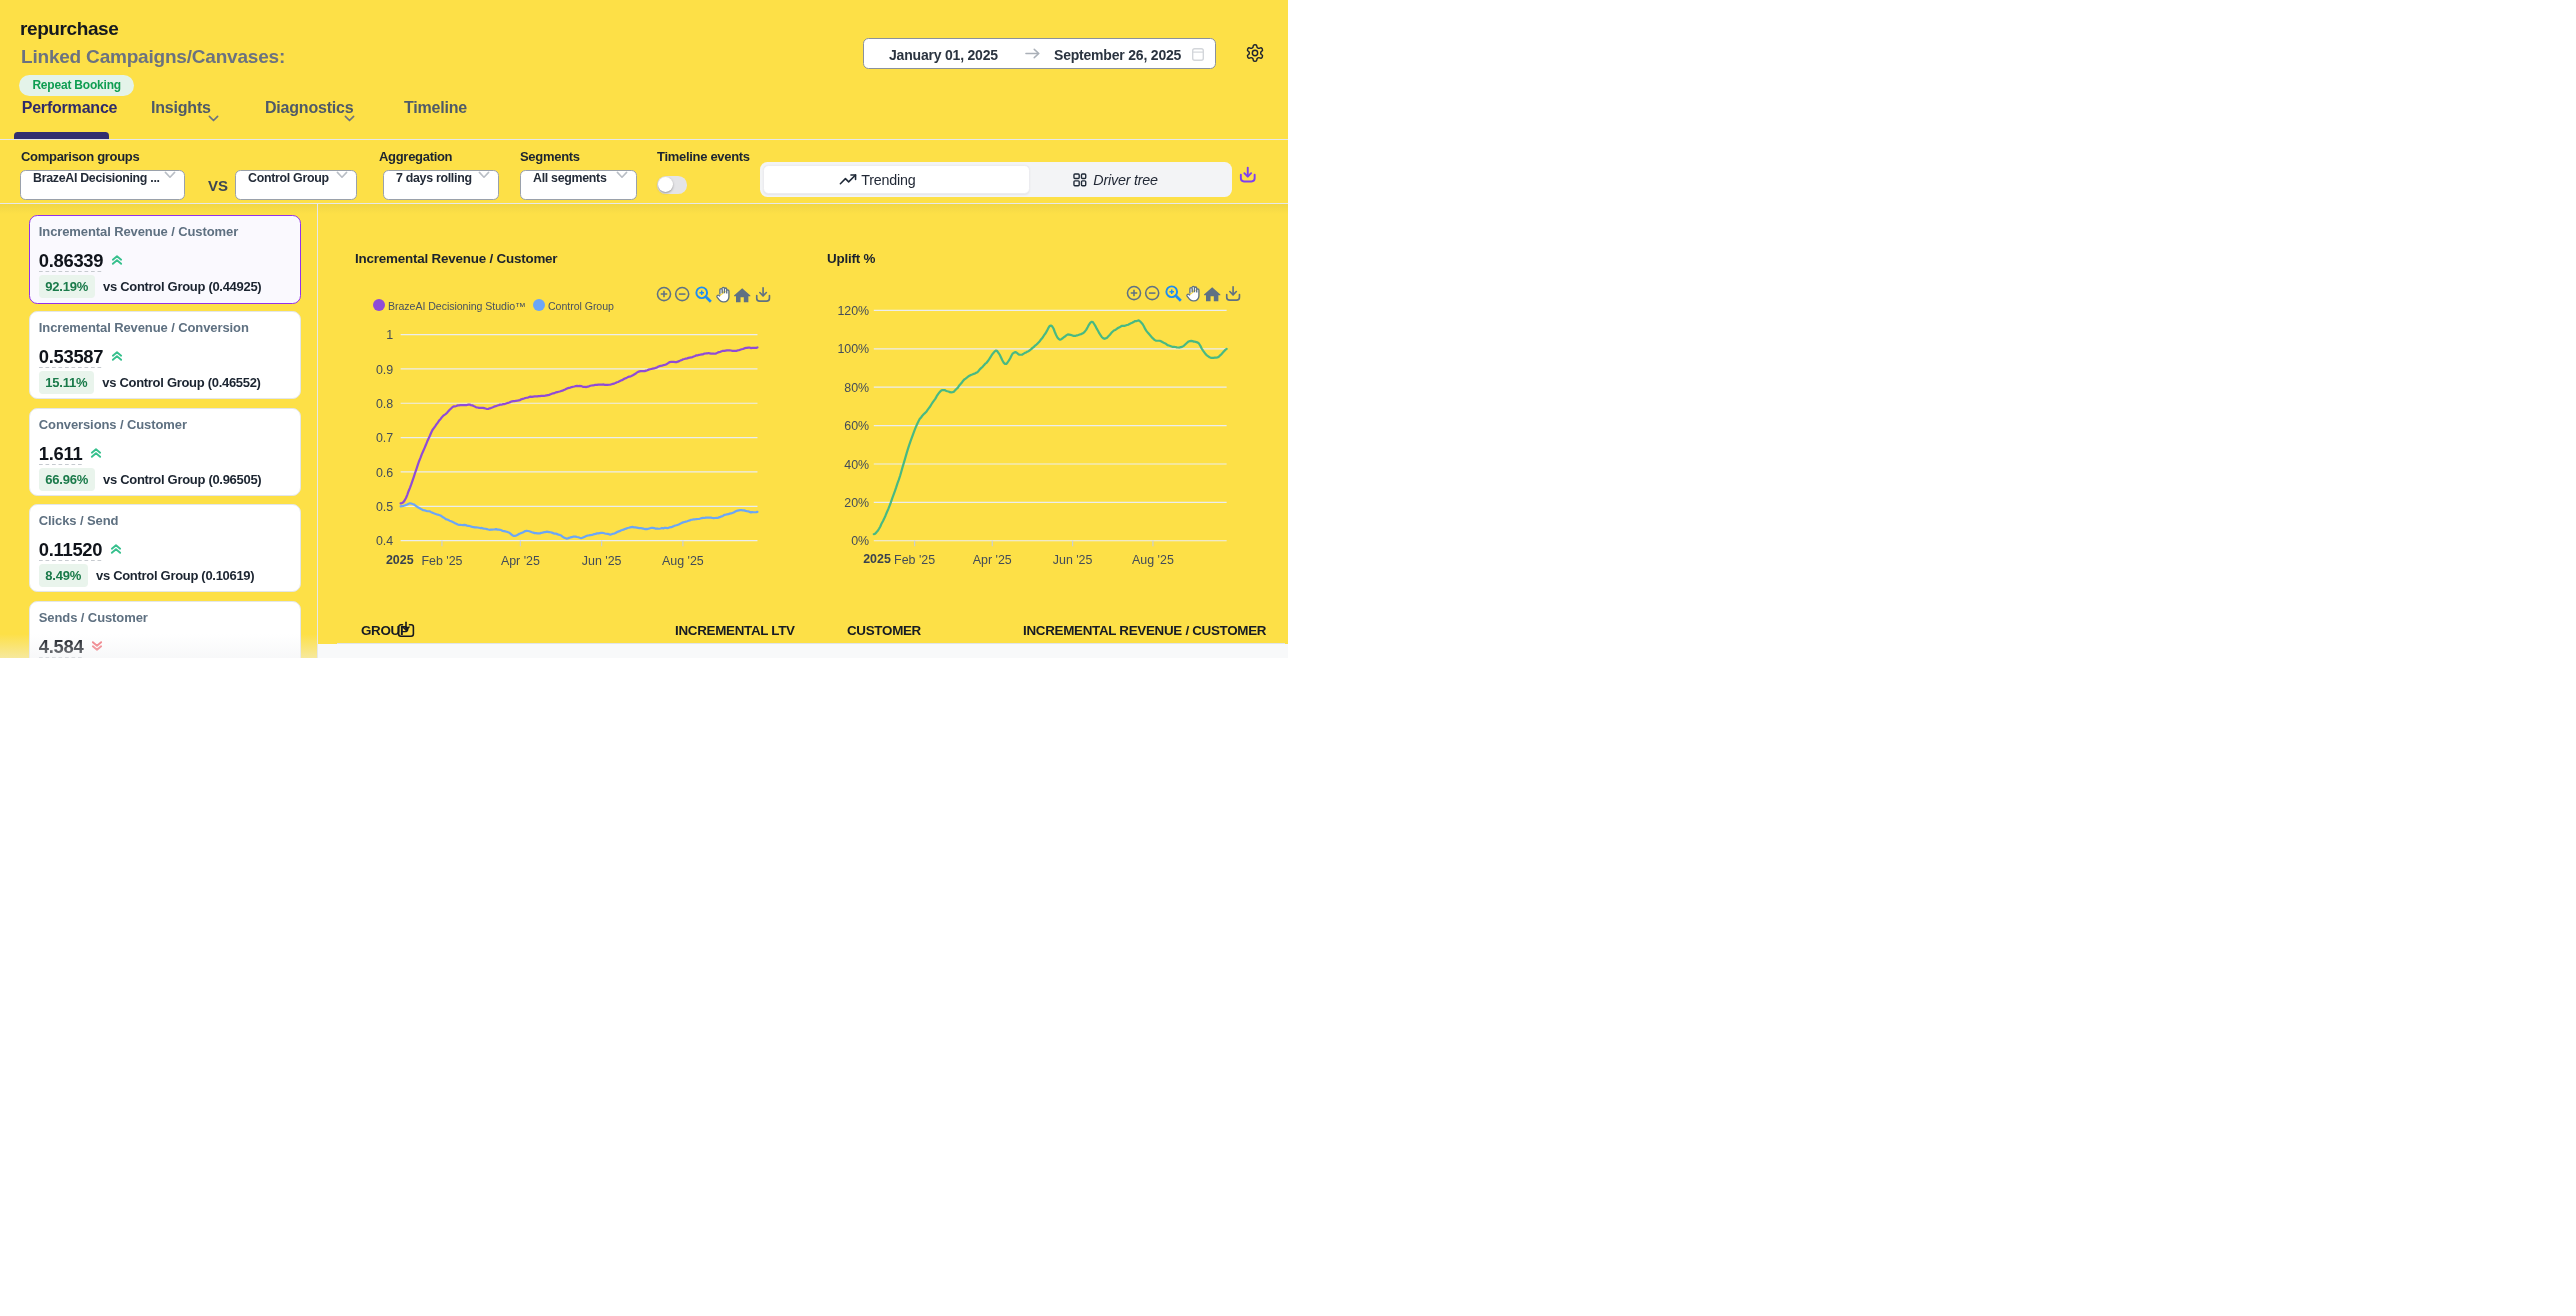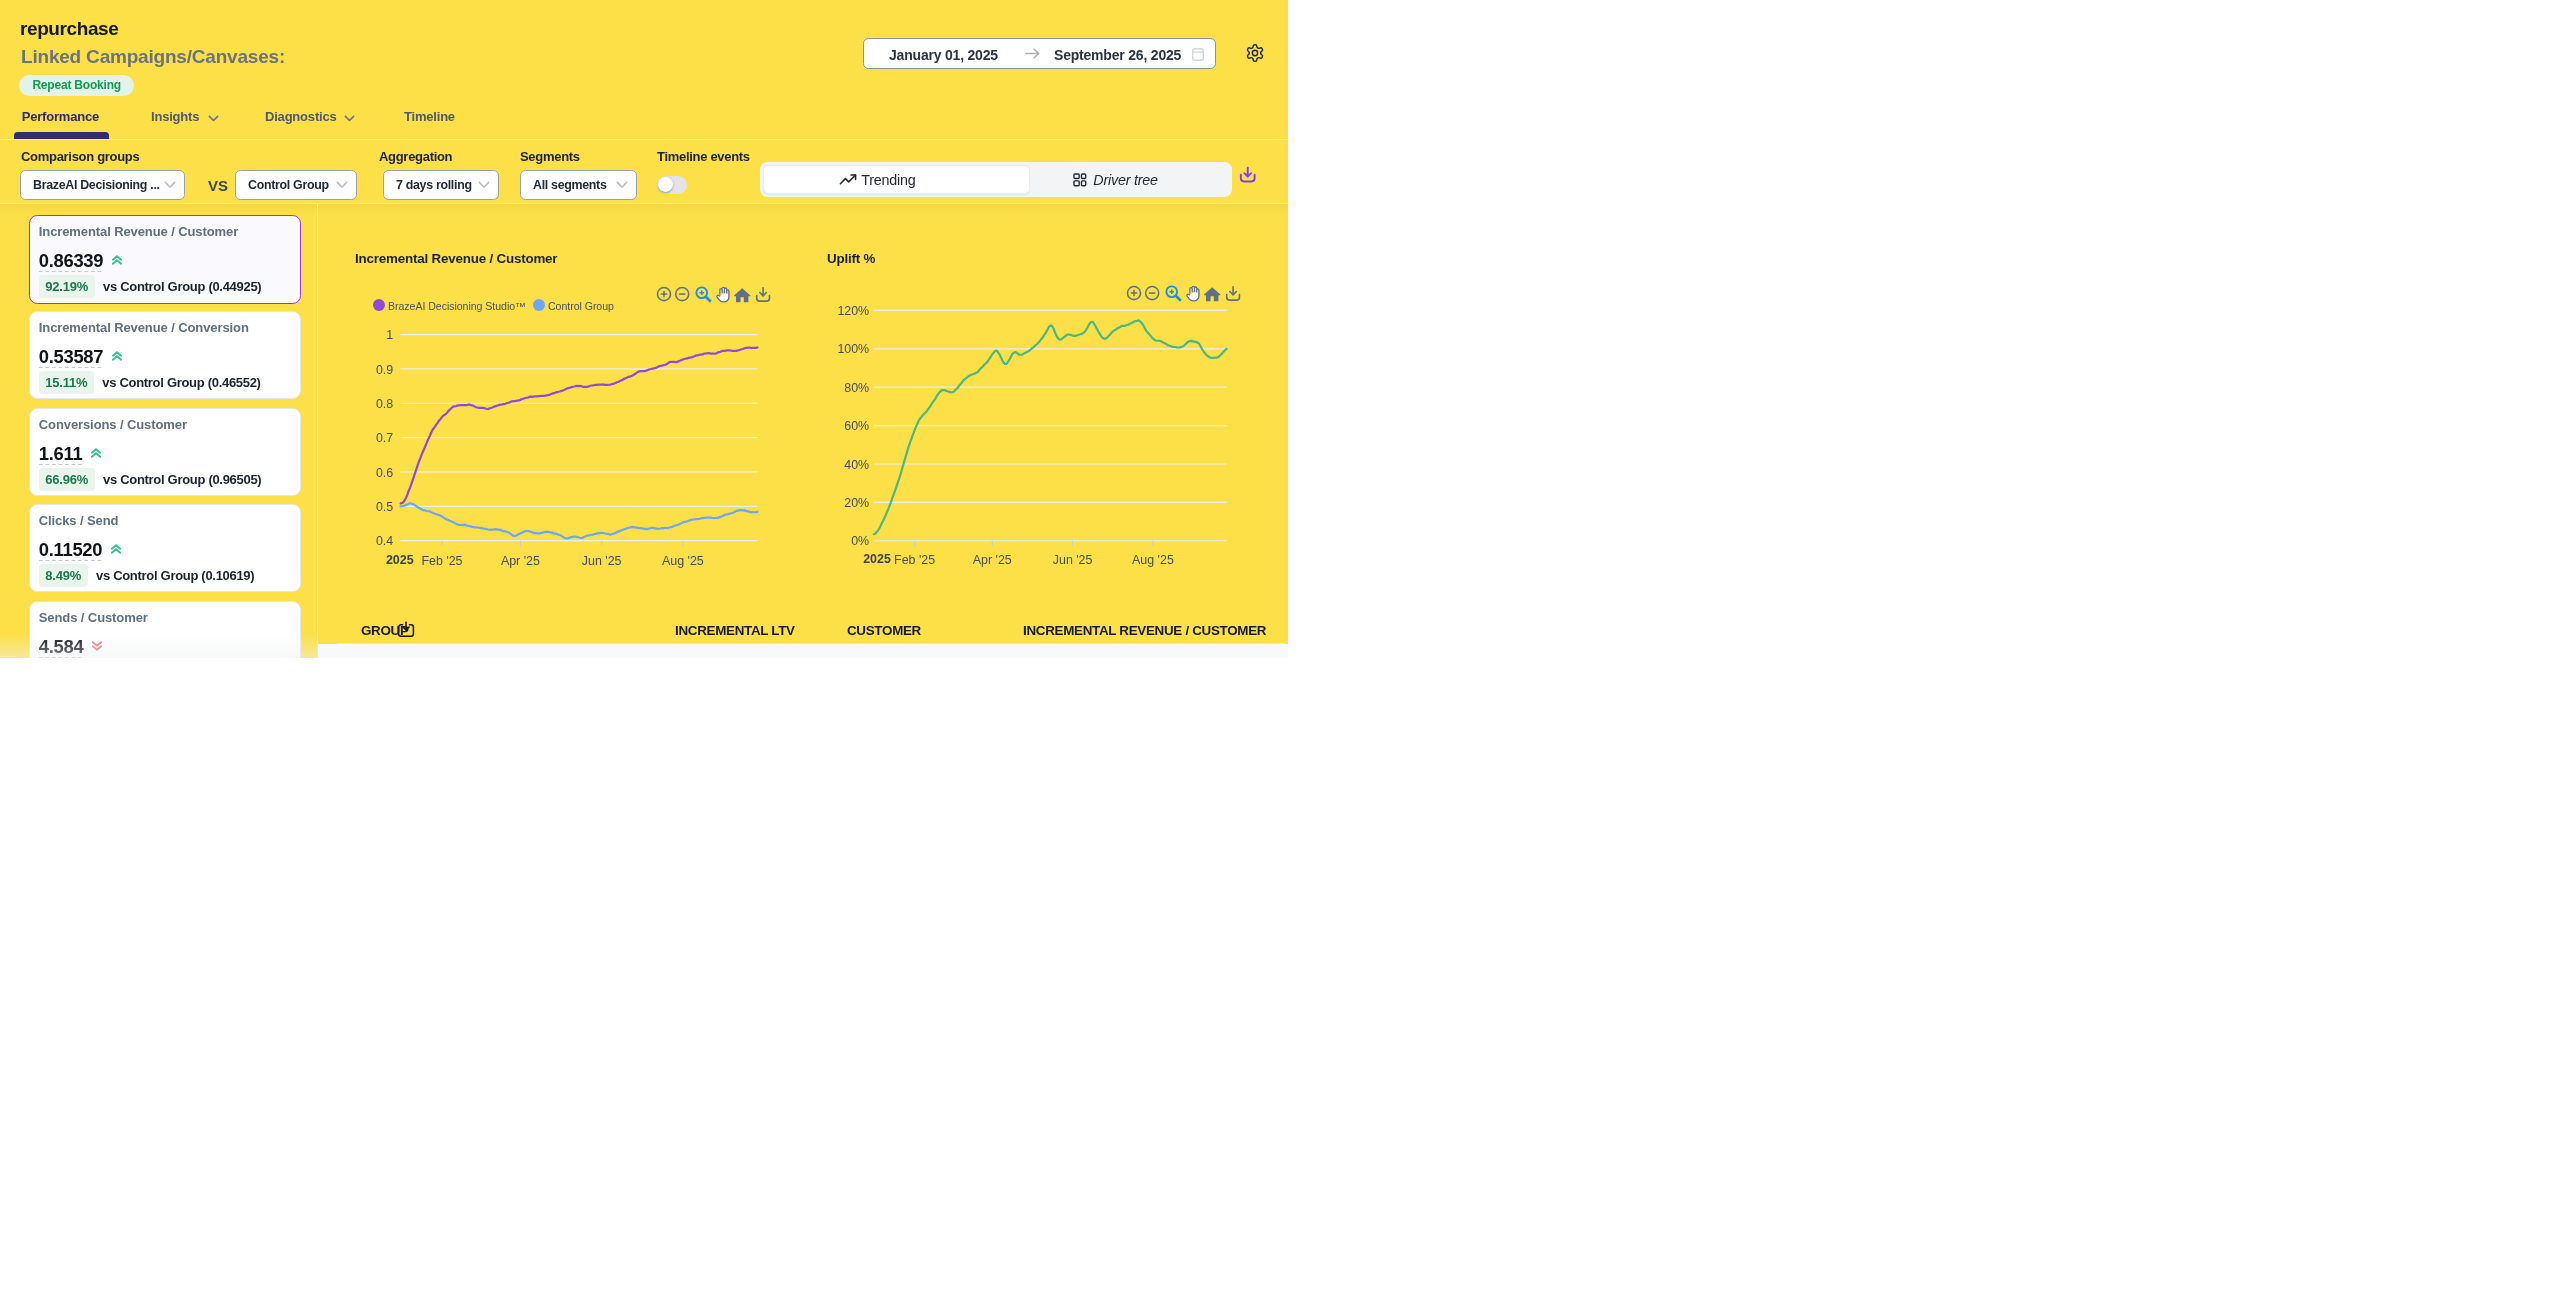--- a/index.html
+++ b/index.html
@@ -12,29 +12,29 @@
 #h1 { left:20px; top:17.5px; font-size:19px; font-weight:700; color:#14181f; letter-spacing:-0.4px; }
 #linked { left:21px; top:46px; font-size:19px; font-weight:700; color:#6b7280; letter-spacing:-0.2px; }
 #pill { left:19.4px; top:75px; height:21px; line-height:21px; padding:0 13px; border-radius:11px; background:#e4f3e9; color:#0f9d51; font-size:12px; font-weight:700; letter-spacing:-0.2px; }
 #datebox { left:863px; top:38px; width:353px; height:31px; border:0.9px solid #8a919c; border-radius:5.5px; background:#fff; }
 #datebox .d1 { position:absolute; left:25px; top:8.3px; font-size:14px; font-weight:700; color:#2b3440; letter-spacing:-0.2px; }
 #datebox .arr { position:absolute; left:161px; top:8.3px; }
 #datebox .d2 { position:absolute; left:190px; top:8.3px; font-size:14px; font-weight:700; color:#2b3440; letter-spacing:-0.2px; }
 #datebox .cal { position:absolute; left:328px; top:9.2px; }
 #gear { left:1245px; top:43px; }
 
-.tab { top:109px; font-size:13px; font-weight:700; color:#4f5a68; letter-spacing:-0.2px; }
+.tab { top:99px; font-size:16px; font-weight:700; color:#4f5a68; letter-spacing:-0.2px; }
 #tabP { left:21.7px; color:#2f2b69; }
 #tabI { left:151px; } #tabD { left:265px; } #tabT { left:404px; }
 .tchev { top:115px; }
 #tabline { left:14.3px; top:132px; width:95px; height:7px; background:#322e6e; border-radius:3.7px 3.7px 0 0; z-index:3; }
 #hdiv1 { left:0; top:139px; width:1288px; height:0.9px; background:#e6e8eb; }
 
 .flabel { top:149px; font-size:13px; font-weight:700; color:#1b2330; letter-spacing:-0.3px; }
-.fbox { top:170px; height:30px; border:0.9px solid #9aa1ab; border-radius:5.5px; background:#fff; display:flex; align-items:center; font-size:12.4px; font-weight:700; color:#232b38; letter-spacing:-0.3px; }
+.fbox { top:170px; height:30px; border:0.9px solid #9aa1ab; border-radius:5.5px; background:#fff; display:flex; font-size:12.4px; font-weight:700; color:#232b38; letter-spacing:-0.3px; }
 .fbox .tx { padding-left:12px; white-space:nowrap; overflow:hidden; }
 .fbox .chev { margin-left:auto; margin-right:8.3px; flex:none; }
 #vs { left:208px; top:177px; font-size:15px; font-weight:700; color:#3c4654; }
 #toggle { left:657px; top:176px; width:29.5px; height:17.5px; border-radius:8.8px; background:#e4e4e7; }
 #toggle .knob { position:absolute; left:1.4px; top:1.4px; width:14.8px; height:14.8px; border-radius:7.4px; background:#fff; box-shadow:0 0.9px 2.3px rgba(0,0,0,.35); }
 #seg { left:760px; top:162px; width:472px; height:35px; background:#f3f4f6; border-radius:7.4px; }
 #segbtn { position:absolute; left:2.8px; top:3.2px; width:267px; height:29px; background:#fff; border:0.9px solid #ececf0; border-radius:5.5px; box-shadow:0 0.9px 1.8px rgba(0,0,0,.06); display:flex; align-items:center; justify-content:center; padding-right:38px; }
 #segbtn span { font-size:14.3px; color:#222936; margin-left:3.7px; letter-spacing:-0.2px; }
 #segdrv { position:absolute; left:269px; top:0; width:202px; height:35px; display:flex; align-items:center; justify-content:center; padding-right:30px; }
 #segdrv span { font-size:14.3px; color:#222936; margin-left:5.5px; letter-spacing:-0.2px;font-style:italic; }

